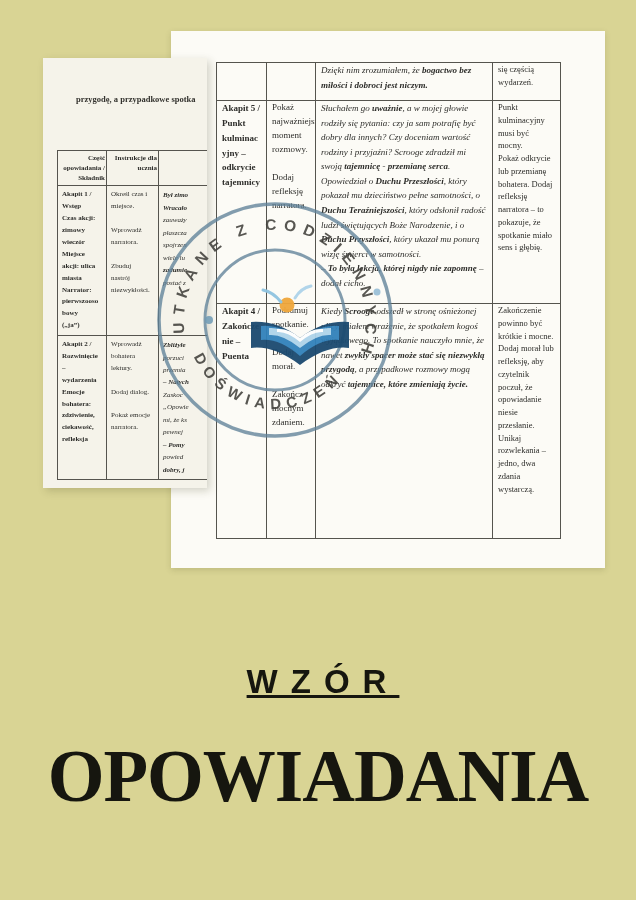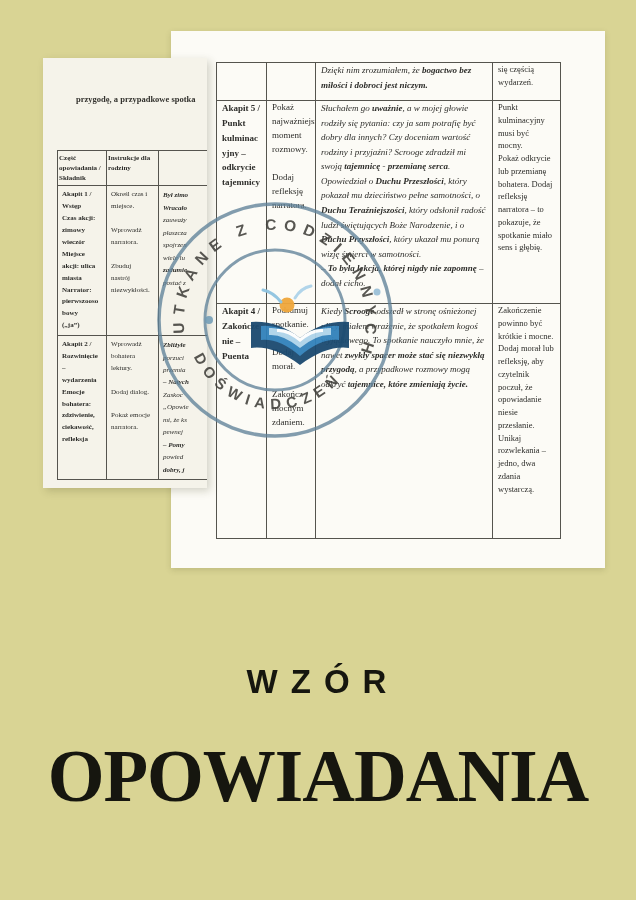--- a/index.html
+++ b/index.html
@@ -26,37 +26,37 @@
   
   #left-title{
     position:absolute;left:33px;top:34px;width:220px;
     font-weight:bold;font-size:8.5px;line-height:1.75;color:#33322e;
     white-space:nowrap;
   }
   table{border-collapse:collapse;table-layout:fixed;position:absolute;color:#2d2d2a;}
   td{border:1px solid #55544e;vertical-align:top;overflow:hidden;padding:3px 4px;}
   #left-table{left:14px;top:92px;width:221px;font-size:7px;}
   #left-table td{line-height:1.7;}
-  #left-table .hdr{font-weight:bold;text-align:left;line-height:1.45;padding:2px 1px;}
+  #left-table .hdr{font-weight:bold;text-align:right;line-height:1.45;padding:2px 1px;}
   #right-table{left:45px;top:31px;width:344px;font-size:9px;}
   #right-table td{padding:0 5px;}
   .cell-label{font-weight:bold;white-space:pre-line;line-height:1.65;overflow-wrap:break-word;}
   .cell-instr{white-space:pre-line;line-height:1.55;}
   .cell-narrative{font-style:italic;white-space:pre-line;line-height:1.62;}
   .cell-tip{white-space:pre-line;line-height:1.5;font-size:8.5px;}
   #left-table .cell-instr{line-height:1.7;}
   #left-table .cell-narrative{line-height:1.78;font-size:7px;}
   .seg-b{font-weight:bold;}
   
   #stamp{position:absolute;left:135px;top:180px;z-index:3;pointer-events:none;}
   
   #footer-kicker{
     position:absolute;left:0;top:663px;width:636px;text-align:center;
     font-family:"Liberation Sans", sans-serif;font-weight:bold;
-    font-size:33px;letter-spacing:13px;text-indent:10px;color:#16160f;z-index:0;
+    font-size:33px;letter-spacing:13px;text-indent:10px;color:#16160f;z-index:0;text-decoration:underline;
   }
   #footer-title{
     position:absolute;left:0;top:694px;width:636px;text-align:center;
     font-family:"Liberation Serif", serif;font-weight:bold;
     font-size:73px;letter-spacing:-1px;color:#16160f;z-index:0;margin-top:41px;
   }
 </style>
 </head>
 <body>
 
@@ -146,21 +146,21 @@
       <colgroup>
           <col style="width:49px">
           <col style="width:52px">
           <col style="width:120px">
         </colgroup>
       <tbody>
           <tr style="height:30px">
         <td class="hdr">Część
 opowiadania / Składnik</td>
         <td class="hdr">Instrukcje
-dla rodziny</td>
+dla ucznia</td>
         <td class="hdr"></td>
       </tr>
       <tr style="height:133px">
         <td class="cell-label">Akapit 1 /
 Wstęp
 Czas akcji:
 zimowy
 wieczór
 Miejsce
 akcji: ulica

